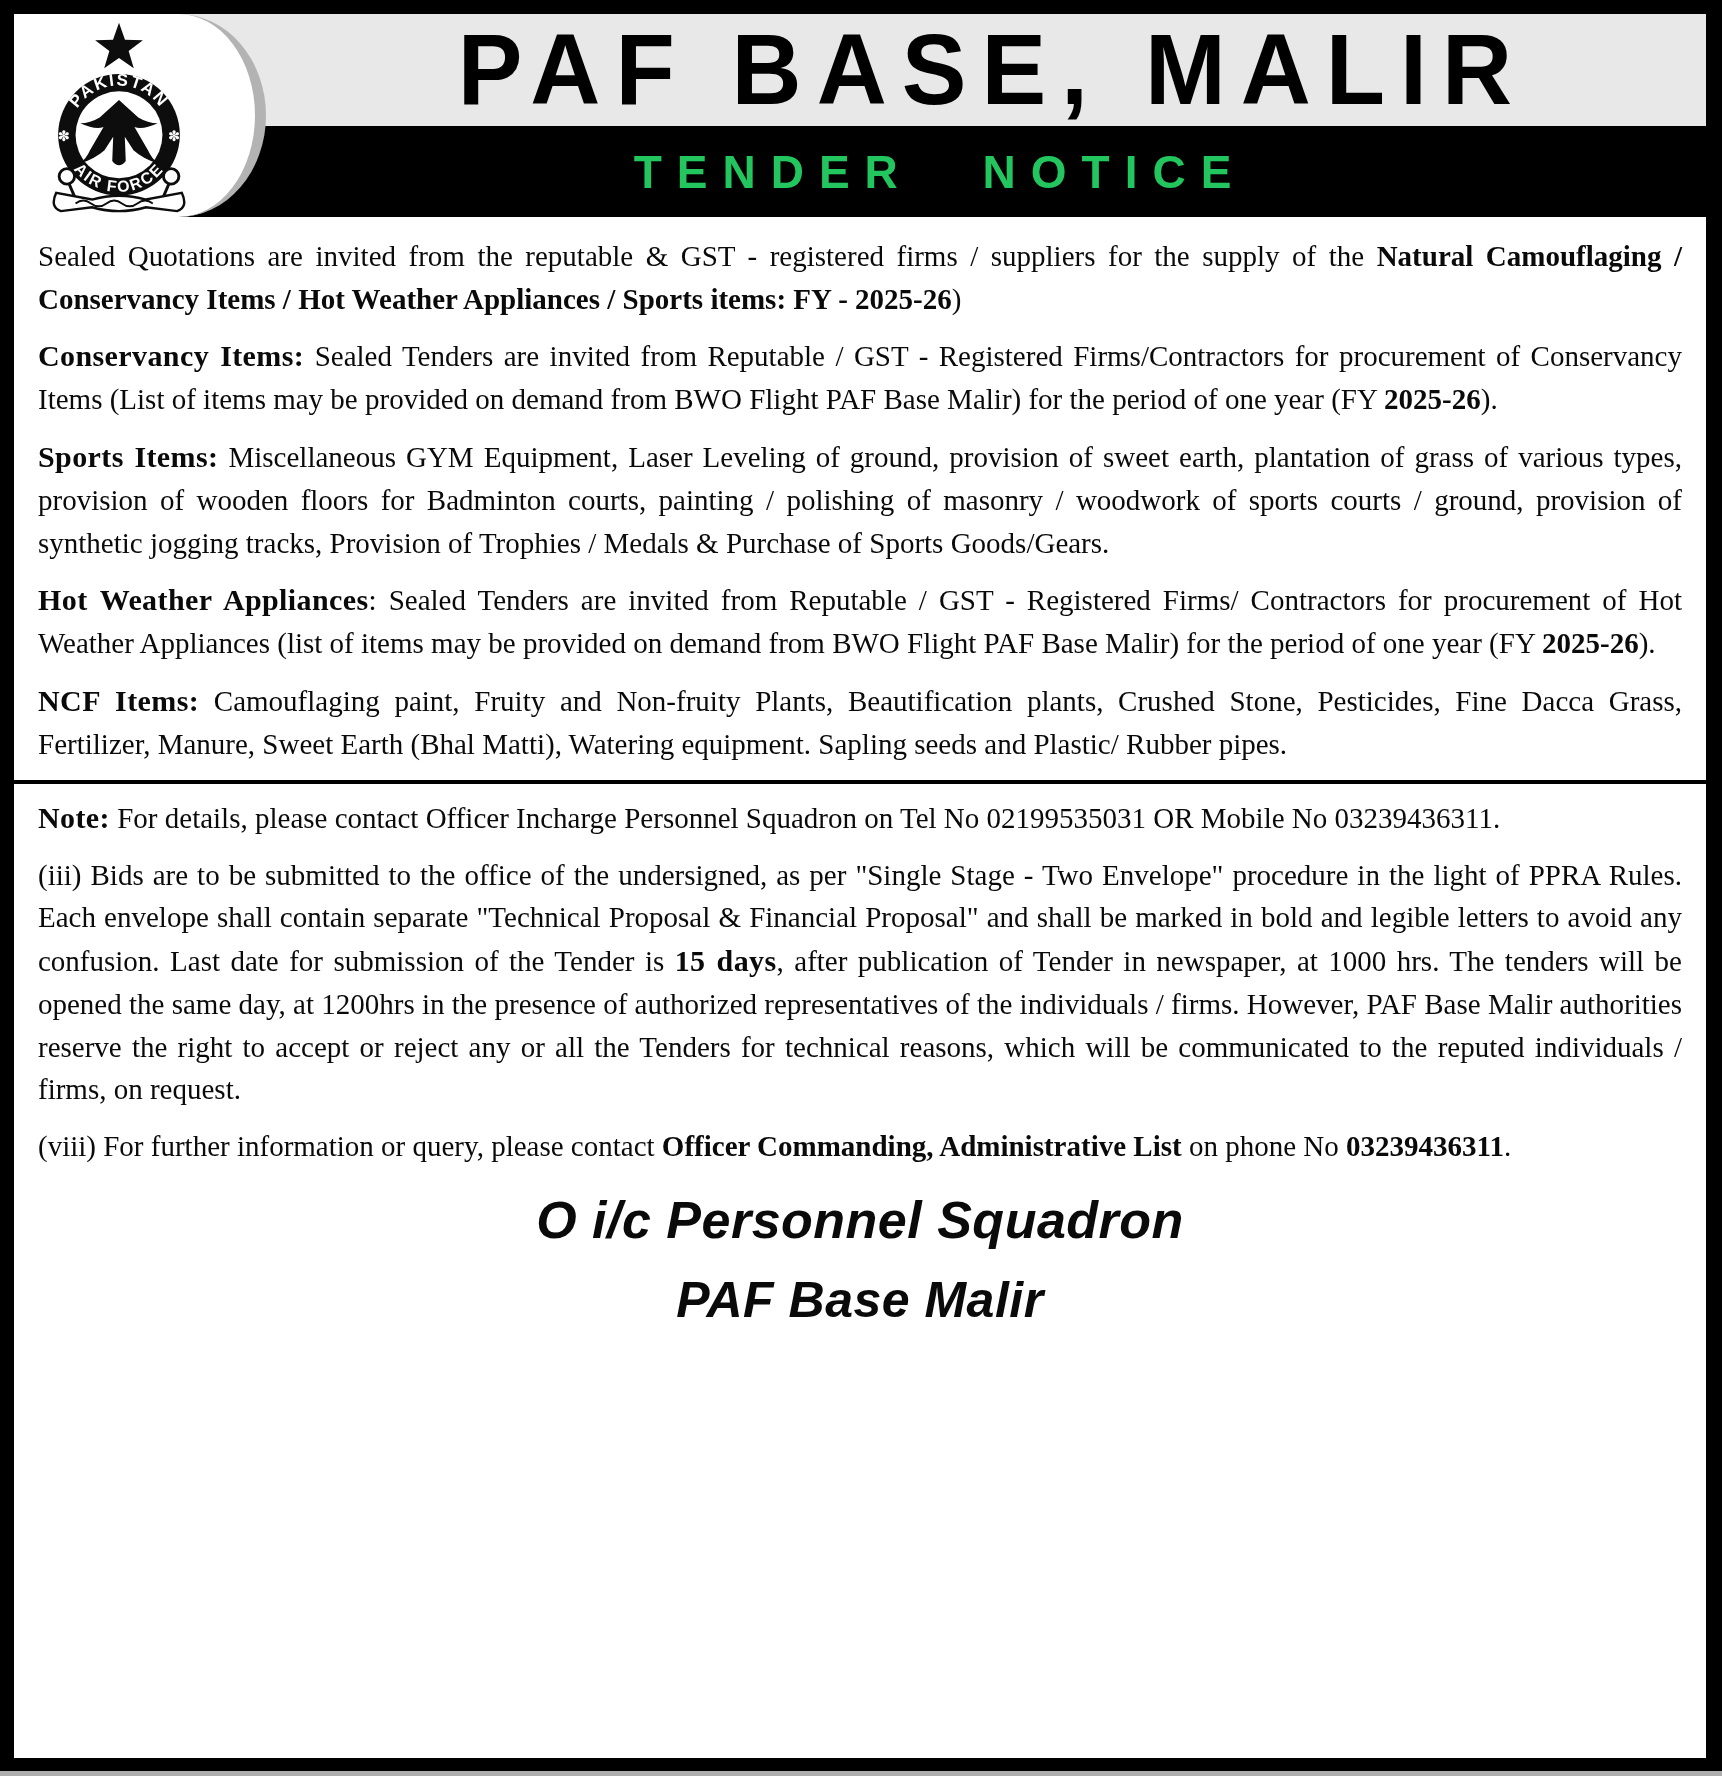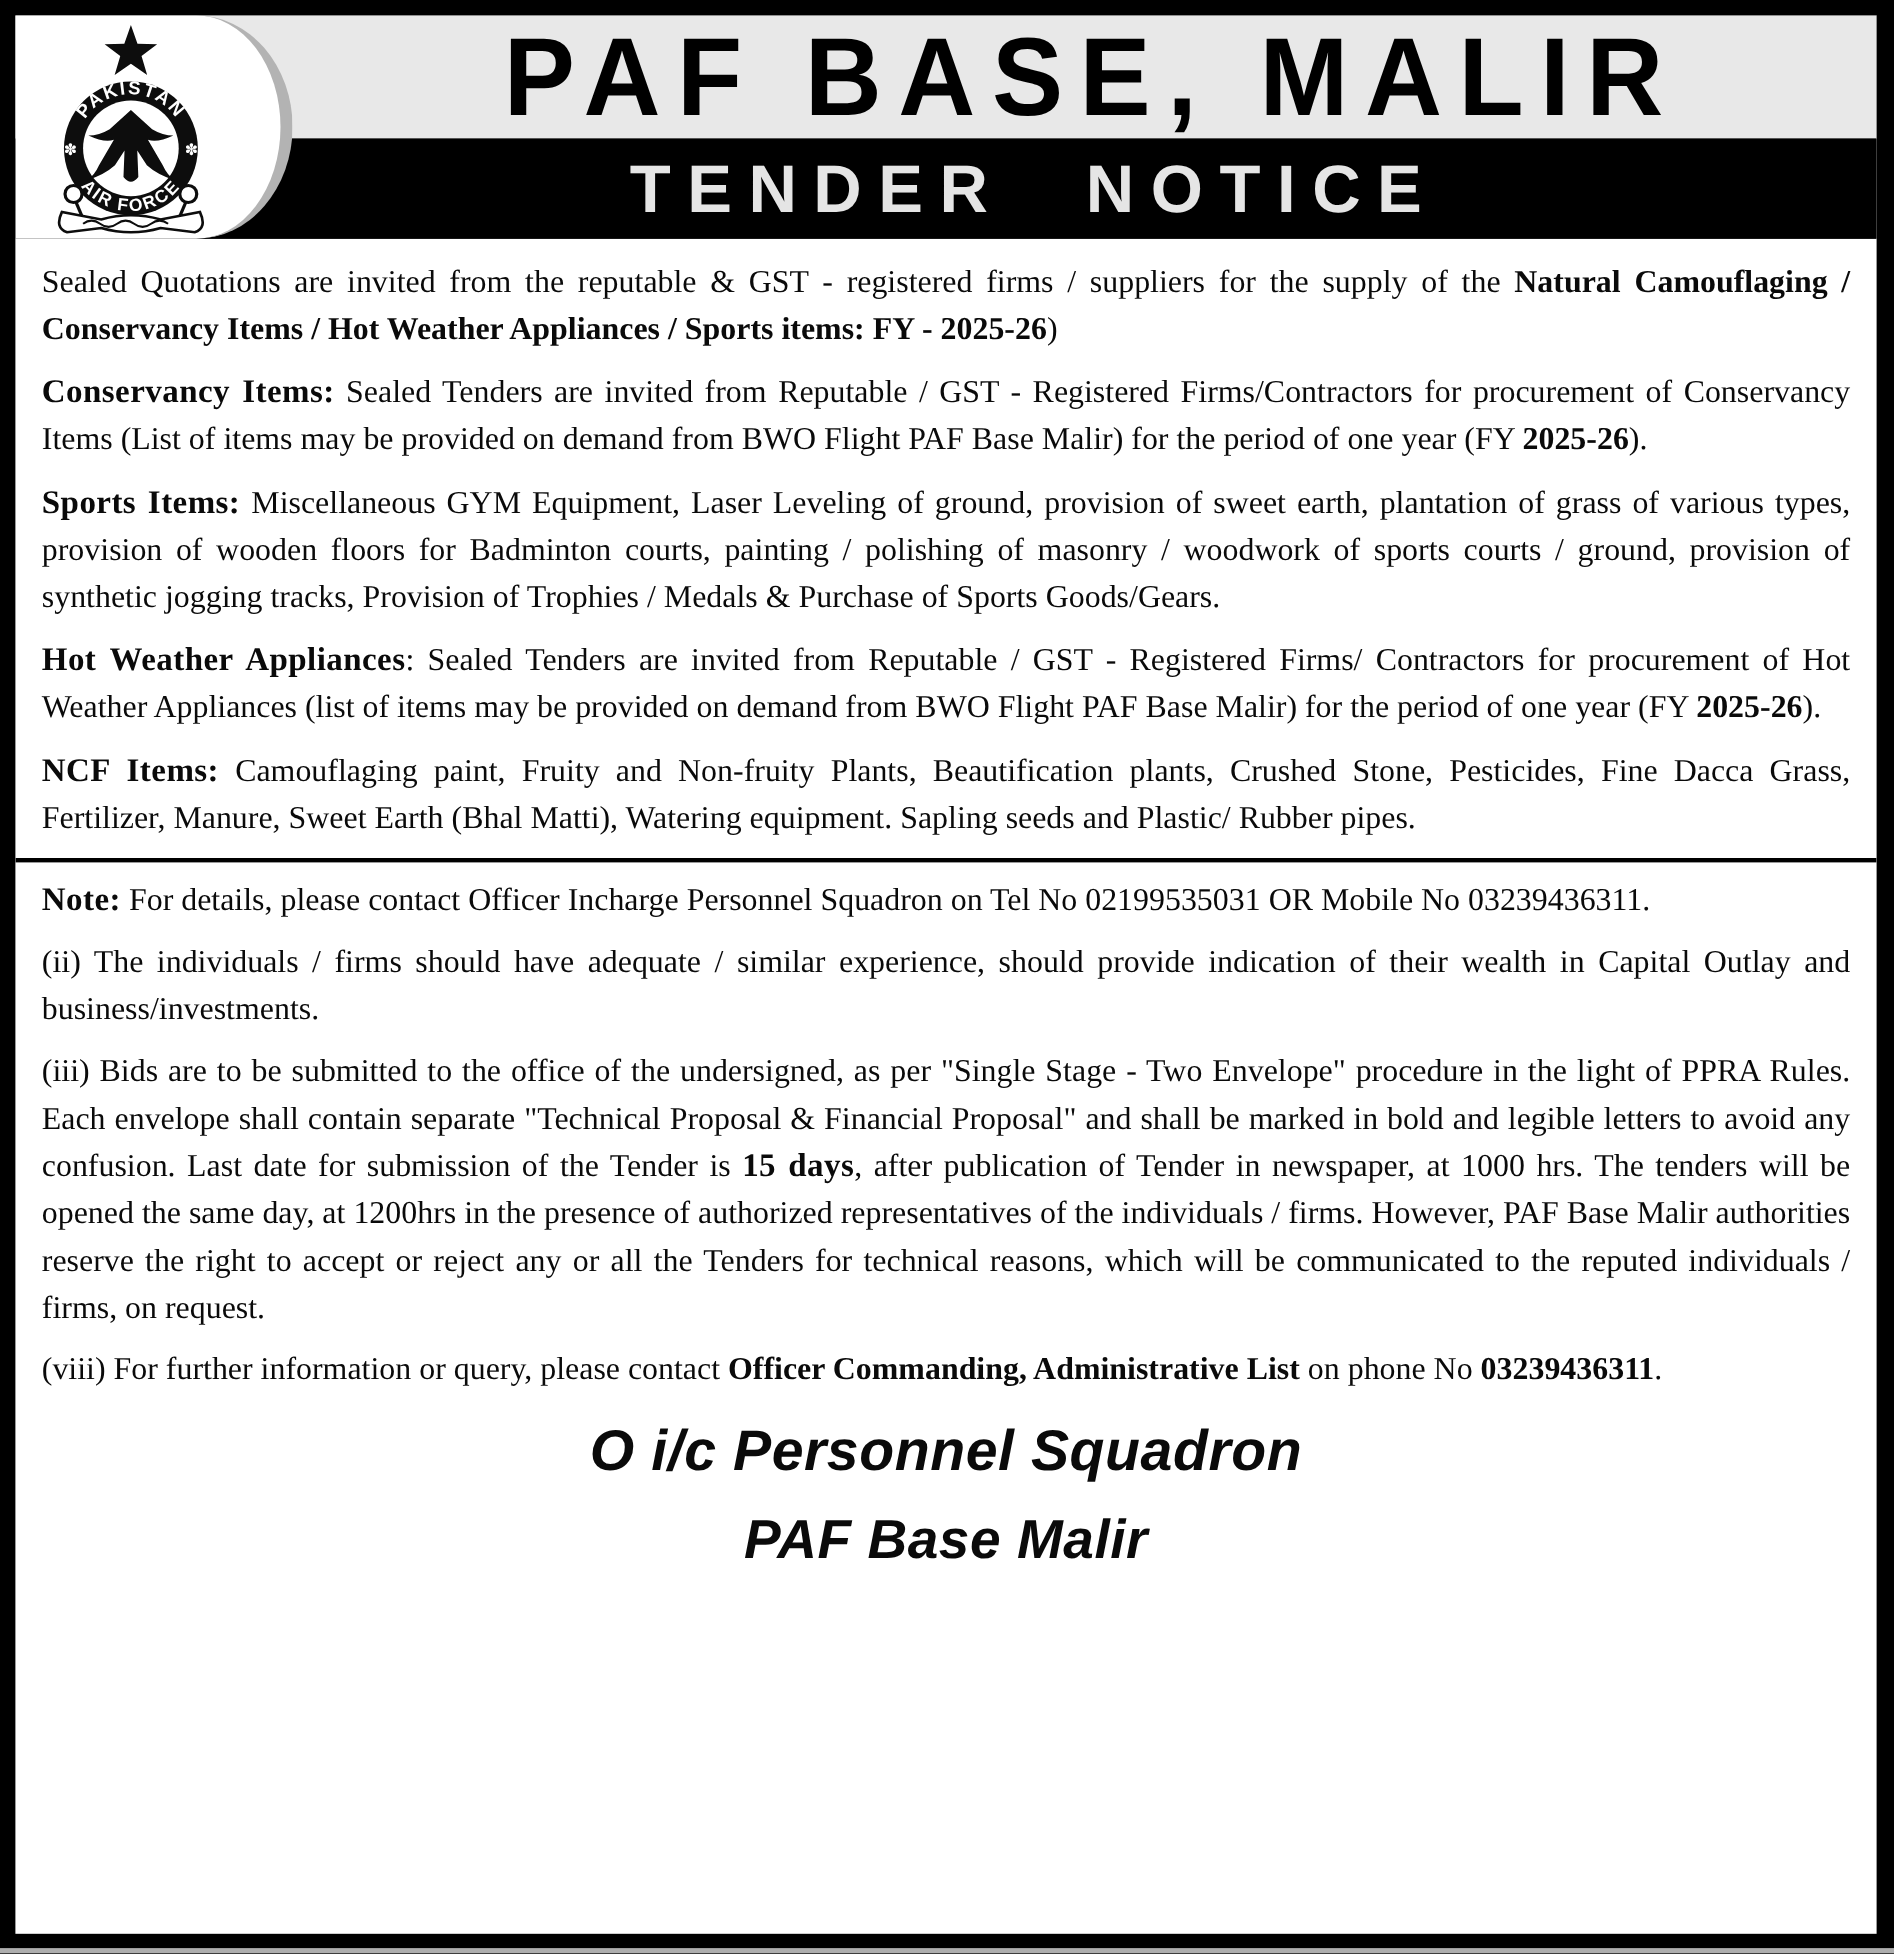--- a/index.html
+++ b/index.html
@@ -57,23 +57,23 @@
     position: absolute;
     left: 0; right: 0; top: 112px; bottom: 0;
     background: #000;
     display: flex;
     align-items: center;
     justify-content: center;
     padding-left: 160px;
     overflow: hidden;
   }
   .subtitle-text {
-    font-size: 61px;
+    font-size: 46px;
     font-weight: bold;
-    color: #e5e5e5;
+    color: #22c55e;
     letter-spacing: 15px;
     word-spacing: 42px;
     white-space: nowrap;
   }
 
   .logo-box {
     position: absolute;
     left: 0; top: 0;
     width: 252px;
     height: 203px;
@@ -175,21 +175,20 @@
 
     <div class="doc-body">
       <div>
           <p class="para"><span class="seg">Sealed Quotations are invited from the reputable &amp; GST - registered firms / suppliers for the supply of the </span><span class="seg seg-bold">Natural Camouflaging / Conservancy Items / Hot Weather Appliances / Sports items: FY - 2025-26</span><span class="seg">)</span></p>
           <p class="para"><span class="seg seg-lead">Conservancy Items:</span><span class="seg"> Sealed Tenders are invited from Reputable / GST - Registered Firms/Contractors for procurement of Conservancy Items (List of items may be provided on demand from BWO Flight PAF Base Malir) for the period of one year (FY </span><span class="seg seg-bold">2025-26</span><span class="seg">).</span></p>
           <p class="para"><span class="seg seg-lead">Sports Items:</span><span class="seg"> Miscellaneous GYM Equipment, Laser Leveling of ground, provision of sweet earth, plantation of grass of various types, provision of wooden floors for Badminton courts, painting / polishing of masonry / woodwork of sports courts / ground, provision of synthetic jogging tracks, Provision of Trophies / Medals &amp; Purchase of Sports Goods/Gears.</span></p>
           <p class="para"><span class="seg seg-lead">Hot Weather Appliances</span><span class="seg">: Sealed Tenders are invited from Reputable / GST - Registered Firms/ Contractors for procurement of Hot Weather Appliances (list of items may be provided on demand from BWO Flight PAF Base Malir) for the period of one year (FY </span><span class="seg seg-bold">2025-26</span><span class="seg">).</span></p>
           <p class="para"><span class="seg seg-lead">NCF Items:</span><span class="seg"> Camouflaging paint, Fruity and Non-fruity Plants, Beautification plants, Crushed Stone, Pesticides, Fine Dacca Grass, Fertilizer, Manure, Sweet Earth (Bhal Matti), Watering equipment. Sapling seeds and Plastic/ Rubber pipes.</span></p>
           <div class="divider"></div>
           <p class="para"><span class="seg seg-lead">Note:</span><span class="seg"> For details, please contact Officer Incharge Personnel Squadron on Tel No 02199535031 OR Mobile No 03239436311.</span></p>
-          <p class="para"><span class="seg">(ii) The individuals / firms should have adequate / similar experience, should provide indication of their wealth in Capital Outlay and business/investments.</span></p>
           <p class="para"><span class="seg">(iii) Bids are to be submitted to the office of the undersigned, as per "Single Stage - Two Envelope" procedure in the light of PPRA Rules. Each envelope shall contain separate "Technical Proposal &amp; Financial Proposal" and shall be marked in bold and legible letters to avoid any confusion. Last date for submission of the Tender is </span><span class="seg seg-lead">15 days</span><span class="seg">, after publication of Tender in newspaper, at 1000 hrs. The tenders will be opened the same day, at 1200hrs in the presence of authorized representatives of the individuals / firms. However, PAF Base Malir authorities reserve the right to accept or reject any or all the Tenders for technical reasons, which will be communicated to the reputed individuals / firms, on request.</span></p>
           <p class="para"><span class="seg">(viii) For further information or query, please contact </span><span class="seg seg-bold">Officer Commanding, Administrative List</span><span class="seg"> on phone No </span><span class="seg seg-bold">03239436311</span><span class="seg">.</span></p>
         </div>
 
       <div class="signature">
         <p class="sig-line1">O i/c Personnel Squadron</p>
         <p class="sig-line2">PAF Base Malir</p>
       </div>
     </div>
 

